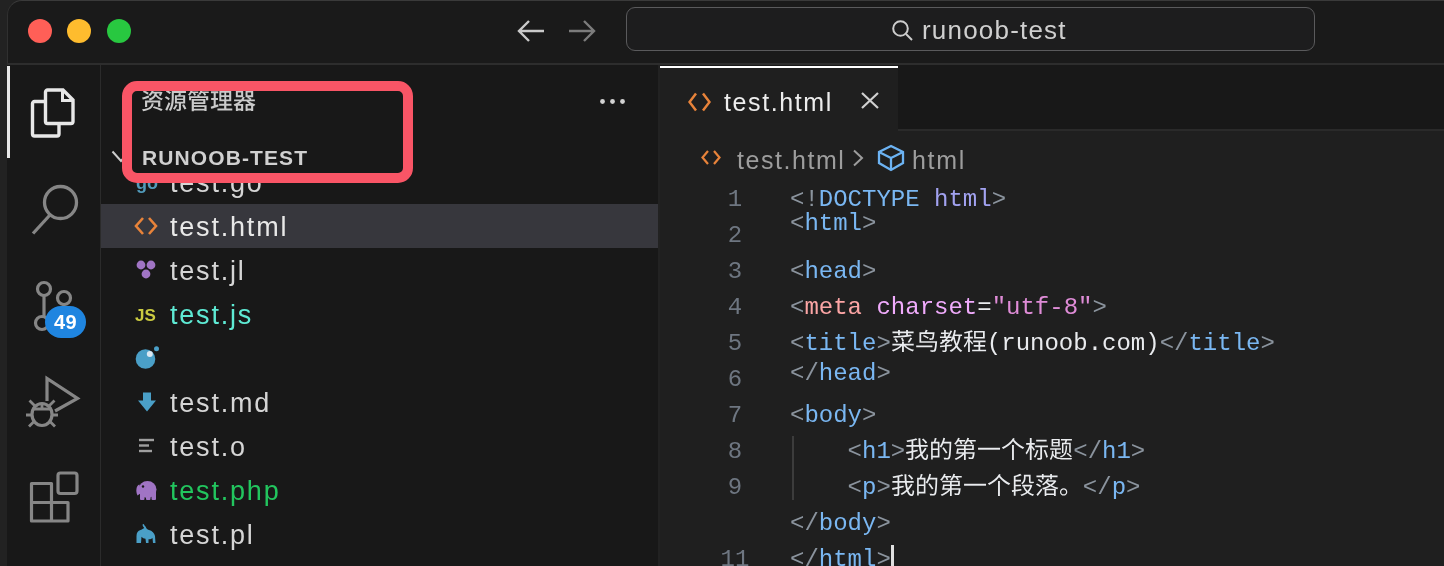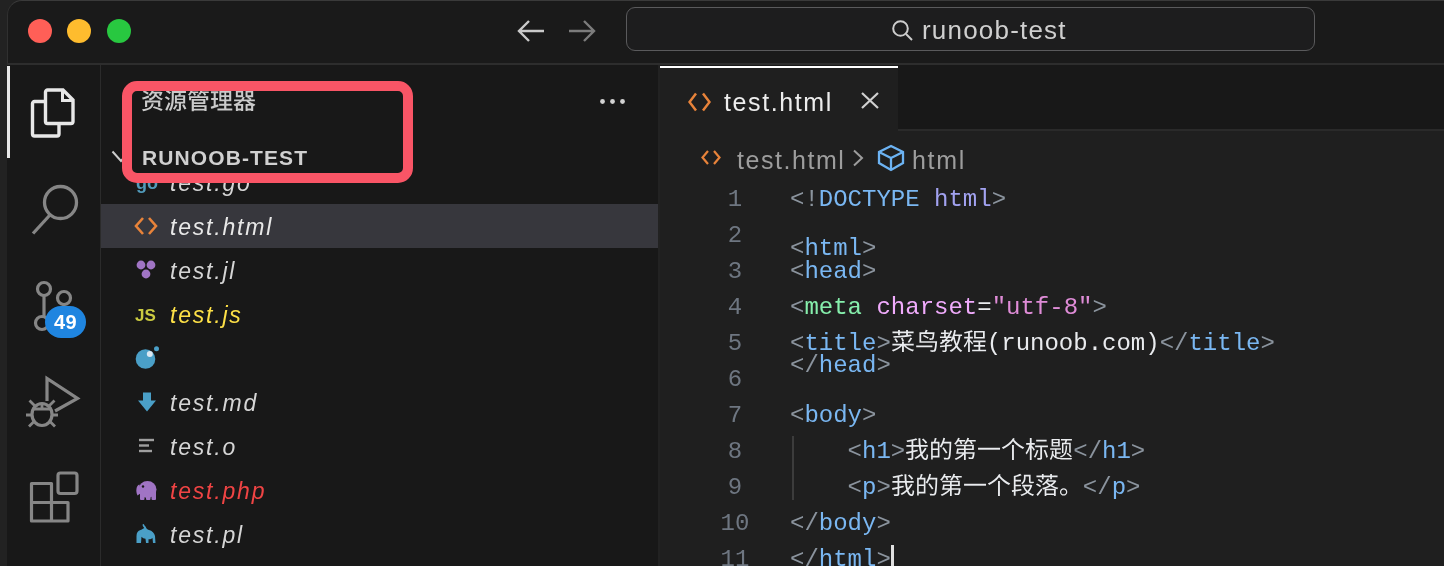--- a/index.html
+++ b/index.html
@@ -1,20 +1,20 @@
 <!DOCTYPE html>
 <html><head><meta charset="utf-8">
 <style>
 * { margin:0; padding:0; box-sizing:border-box; }
 html,body { width:1444px; height:566px; background:#222222; overflow:hidden;
   font-family:"Liberation Sans",sans-serif; }
 #app { position:relative; width:1444px; height:566px; }
 .ai { position:absolute; overflow:visible; }
 .fic { position:absolute; left:134px; overflow:visible; }
-.flabel { position:absolute; left:170px; font-size:23px; letter-spacing:1.8px; line-height:36px; height:36px;font-style:italic; }
+.flabel { position:absolute; left:170px; font-size:27px; letter-spacing:1.8px; line-height:36px; height:36px; }
 .ln { position:absolute; left:660px; width:150px; height:36px; line-height:36px;
    text-align:center; color:#6e7681; font-family:"Liberation Mono",monospace; font-size:24px; }
 .cl { position:absolute; left:790px; height:36px; line-height:36px;
    font-family:"Liberation Mono",monospace; font-size:24px; white-space:pre; color:#e9ebee; }
 .cl svg { vertical-align:baseline; }
 </style></head>
 <body>
 <div id="app">
 
 <div style="position:absolute;left:7px;top:0;width:1437px;height:63px;background:#1a1a1a;border-top-left-radius:15px;border-top:1.5px solid #3a3a3a;border-left:1px solid #303030"></div>
@@ -102,21 +102,21 @@
       <g fill="#a074c4">
         <circle cx="7" cy="7" r="4.4"></circle>
         <circle cx="17" cy="7" r="4.4"></circle>
         <circle cx="12" cy="16" r="4.4"></circle>
       </g>
     </svg>
 <div class="flabel" style="top:253px;color:#d5d5d5">test.jl</div>
 <svg class="fic" style="top:302px" width="26" height="24" viewBox="0 0 26 24">
       <text x="1" y="19" font-family="Liberation Sans" font-weight="bold" font-size="17" fill="#cbcb41">JS</text>
     </svg>
-<div class="flabel" style="top:297px;color:#fde047">test.js</div>
+<div class="flabel" style="top:297px;color:#5eead4">test.js</div>
 <svg class="fic" style="top:346px" width="26" height="24" viewBox="0 0 26 24">
       <circle cx="11.5" cy="13" r="9.8" fill="#4a9fc7"></circle>
       <circle cx="15.8" cy="8" r="3" fill="#dce9f3"></circle>
       <circle cx="22.5" cy="2.8" r="2.5" fill="#4a9fc7"></circle>
     </svg>
 <svg class="fic" style="top:390px" width="26" height="24" viewBox="0 0 26 24">
       <path d="M9 2.5 H17 V10.5 H22 L13 21.5 L4 10.5 H9 Z" fill="#4a9fc7"></path>
     </svg>
 <div class="flabel" style="top:385px;color:#d5d5d5">test.md</div>
 <svg class="fic" style="top:434px" width="26" height="24" viewBox="0 0 26 24">
@@ -130,21 +130,21 @@
 <svg class="fic" style="top:478px" width="26" height="24" viewBox="0 0 26 24">
       <g fill="#a074c4">
         <ellipse cx="13.5" cy="11.5" rx="9" ry="8.5"></ellipse>
         <rect x="6" y="13" width="4.5" height="9" rx="1"></rect>
         <rect x="12" y="14" width="4.5" height="8" rx="1"></rect>
         <rect x="17.5" y="13" width="4.5" height="9" rx="1"></rect>
         <path d="M5.5 6.5 C2 7.5 1.5 13.5 3.5 17.5 L7 15 Z"></path>
         <circle cx="9" cy="8.5" r="1.2" fill="#181818"></circle>
       </g>
     </svg>
-<div class="flabel" style="top:473px;color:#ef4444">test.php</div>
+<div class="flabel" style="top:473px;color:#22c55e">test.php</div>
 <svg class="fic" style="top:522px" width="26" height="24" viewBox="0 0 26 24">
       <g fill="#4a9fc7">
         <path d="M2.5 21 L2.5 14 C2.5 11 4 8.5 6.5 8 C8.5 7.6 9.5 6 11 6 C12.5 6 13 7.5 15 8 C18 8.8 20.5 11 21 14 L21.5 21 L19 21 L18.5 16 C17.5 17 16 17.5 14.5 17.3 L14.5 21 L12 21 L11.5 16.8 C10 16.8 8.5 16 7.5 14.8 L7 21 Z"></path>
         <path d="M10.5 7.5 C10.5 5 8.5 5 8.5 2.5 L10 2 C10 4 12.5 4.2 12.5 7.5 Z"></path>
       </g>
     </svg>
 <div class="flabel" style="top:517px;color:#d5d5d5">test.pl</div>
 
 <div style="position:absolute;left:122px;top:81px;width:291px;height:102px;border:10px solid #f95566;border-radius:15px;z-index:50"></div>
 
@@ -171,34 +171,34 @@
 <svg style="position:absolute;left:876px;top:144px" width="30" height="28" viewBox="0 0 30 28" fill="none" stroke="#6cb3f3" stroke-width="2.3">
       <path d="M15 2 L27 8 L27 19 L15 26 L3 19 L3 8 Z"></path>
       <path d="M3 8 L15 14 L27 8 M15 14 L15 26"></path>
     </svg>
 <div style="position:absolute;left:912px;top:146px;font-size:25px;letter-spacing:1.7px;color:#9d9d9d">html</div>
 
 <div style="position:absolute;left:792px;top:436px;width:2px;height:64px;background:#3c3c3c"></div>
 <div class="ln" style="top:182px">1</div>
     <div class="cl" style="top:182px"><span style="color:#8b949e">&lt;!</span><span style="color:#7ab7f2">DOCTYPE</span> <span style="color:#a2a2f0">html</span><span style="color:#8b949e">&gt;</span></div>
 <div class="ln" style="top:218px">2</div>
-    <div class="cl" style="top:231px"><span style="color:#8b949e">&lt;</span><span style="color:#7ab7f2">html</span><span style="color:#8b949e">&gt;</span></div>
+    <div class="cl" style="top:206px"><span style="color:#8b949e">&lt;</span><span style="color:#7ab7f2">html</span><span style="color:#8b949e">&gt;</span></div>
 <div class="ln" style="top:254px">3</div>
     <div class="cl" style="top:254px"><span style="color:#8b949e">&lt;</span><span style="color:#7ab7f2">head</span><span style="color:#8b949e">&gt;</span></div>
 <div class="ln" style="top:290px">4</div>
-    <div class="cl" style="top:290px"><span style="color:#8b949e">&lt;</span><span style="color:#86efac">meta</span> <span style="color:#f0abfc">charset</span><span style="color:#e9ebee">=</span><span style="color:#df8cd7">"utf-8"</span><span style="color:#8b949e">&gt;</span></div>
+    <div class="cl" style="top:290px"><span style="color:#8b949e">&lt;</span><span style="color:#fca5a5">meta</span> <span style="color:#f0abfc">charset</span><span style="color:#e9ebee">=</span><span style="color:#df8cd7">"utf-8"</span><span style="color:#8b949e">&gt;</span></div>
 <div class="ln" style="top:326px">5</div>
     <div class="cl" style="top:326px"><span style="color:#8b949e">&lt;</span><span style="color:#7ab7f2">title</span><span style="color:#8b949e">&gt;</span><svg width="96" height="21.1" viewBox="0 0 96 21.1" style="overflow:visible;" fill="#e9ebee">
         <path transform="translate(0.0 21.1) scale(0.02400 -0.02400)" d="M811 645C649 607 342 585 91 579C98 562 106 532 108 514C364 519 676 541 871 586ZM136 462C174 417 211 354 225 312L292 341C277 383 238 444 199 489ZM412 489C440 444 465 385 471 347L542 371C534 410 507 467 478 510ZM807 526C781 467 732 382 694 332L752 305C792 354 842 431 883 498ZM629 840V770H370V840H294V770H61V703H294V623H370V703H629V634H705V703H942V770H705V840ZM459 341V264H58V196H391C301 113 160 40 34 4C51 -11 74 -41 86 -61C217 -16 363 71 459 171V-80H537V173C629 72 775 -12 911 -55C922 -34 945 -5 962 11C830 44 689 113 601 196H946V264H537V341Z"></path>
         <path transform="translate(24.0 21.1) scale(0.02400 -0.02400)" d="M329 584C398 551 488 502 533 471L576 522C529 554 438 599 370 629ZM50 187V120H726V187ZM757 744H484C500 771 517 802 531 832L445 844C436 816 421 777 406 744H185V305H842C828 105 811 24 787 1C778 -9 767 -10 750 -10C730 -10 681 -10 629 -5C640 -24 649 -53 650 -73C702 -76 752 -76 779 -74C810 -71 831 -66 850 -44C883 -10 900 87 919 340C920 350 921 373 921 373H258V675H737C725 560 714 513 699 498C692 490 683 489 670 489C656 489 625 489 590 493C601 474 608 446 609 425C647 423 683 423 702 426C727 428 743 434 758 450C783 477 796 546 811 714C812 724 813 744 813 744Z"></path>
         <path transform="translate(48.0 21.1) scale(0.02400 -0.02400)" d="M631 840C603 674 552 514 475 409L439 435L424 431H321C343 455 364 479 384 505H525V571H431C477 640 516 715 549 797L479 817C445 727 400 645 346 571H284V670H409V735H284V840H214V735H82V670H214V571H40V505H294C271 479 247 454 221 431H123V370H147C111 344 73 320 33 299C49 285 76 257 86 242C148 278 206 321 259 370H366C332 337 289 303 252 279V206L39 186L48 117L252 139V1C252 -11 249 -14 235 -14C221 -15 179 -16 129 -14C139 -33 149 -60 152 -79C217 -79 260 -79 288 -68C315 -57 323 -38 323 -1V147L532 170V235L323 213V262C376 298 432 346 475 394C492 382 518 359 529 348C554 382 577 422 597 465C619 362 649 268 687 185C631 100 553 33 449 -16C463 -32 486 -65 494 -83C592 -32 668 32 727 111C776 30 838 -35 915 -81C927 -60 951 -32 969 -17C887 26 823 95 773 183C834 290 872 423 897 584H961V654H666C682 710 696 768 707 828ZM645 584H819C801 460 774 354 732 265C692 359 664 468 645 584Z"></path>
         <path transform="translate(72.0 21.1) scale(0.02400 -0.02400)" d="M532 733H834V549H532ZM462 798V484H907V798ZM448 209V144H644V13H381V-53H963V13H718V144H919V209H718V330H941V396H425V330H644V209ZM361 826C287 792 155 763 43 744C52 728 62 703 65 687C112 693 162 702 212 712V558H49V488H202C162 373 93 243 28 172C41 154 59 124 67 103C118 165 171 264 212 365V-78H286V353C320 311 360 257 377 229L422 288C402 311 315 401 286 426V488H411V558H286V729C333 740 377 753 413 768Z"></path>
       </svg><span style="color:#e9ebee">(runoob.com)</span><span style="color:#8b949e">&lt;/</span><span style="color:#7ab7f2">title</span><span style="color:#8b949e">&gt;</span></div>
 <div class="ln" style="top:362px">6</div>
-    <div class="cl" style="top:348px"><span style="color:#8b949e">&lt;/</span><span style="color:#7ab7f2">head</span><span style="color:#8b949e">&gt;</span></div>
+    <div class="cl" style="top:356px"><span style="color:#8b949e">&lt;/</span><span style="color:#7ab7f2">head</span><span style="color:#8b949e">&gt;</span></div>
 <div class="ln" style="top:398px">7</div>
     <div class="cl" style="top:398px"><span style="color:#8b949e">&lt;</span><span style="color:#7ab7f2">body</span><span style="color:#8b949e">&gt;</span></div>
 <div class="ln" style="top:434px">8</div>
     <div class="cl" style="top:434px">    <span style="color:#8b949e">&lt;</span><span style="color:#7ab7f2">h1</span><span style="color:#8b949e">&gt;</span><svg width="168" height="21.1" viewBox="0 0 168 21.1" style="overflow:visible;" fill="#e9ebee">
         <path transform="translate(0.0 21.1) scale(0.02400 -0.02400)" d="M704 774C762 723 830 650 861 602L922 646C889 693 819 764 761 814ZM832 427C798 363 753 300 700 243C683 310 669 388 659 473H946V544H651C643 634 639 731 639 832H560C561 733 566 636 574 544H345V720C406 733 464 748 513 765L460 828C364 792 202 758 62 737C71 719 81 692 85 674C144 682 208 692 270 704V544H56V473H270V296L41 251L63 175L270 222V17C270 0 264 -5 247 -6C229 -7 170 -7 106 -5C117 -26 130 -60 133 -81C216 -81 270 -79 301 -67C334 -55 345 -32 345 17V240L530 283L524 350L345 312V473H581C594 364 613 264 637 180C565 114 484 58 399 17C418 1 440 -24 451 -42C526 -3 598 47 663 105C708 -12 770 -83 849 -83C924 -83 952 -34 965 132C945 139 918 156 902 173C896 44 884 -7 856 -7C806 -7 760 57 724 163C793 234 853 314 898 399Z"></path>
         <path transform="translate(24.0 21.1) scale(0.02400 -0.02400)" d="M552 423C607 350 675 250 705 189L769 229C736 288 667 385 610 456ZM240 842C232 794 215 728 199 679H87V-54H156V25H435V679H268C285 722 304 778 321 828ZM156 612H366V401H156ZM156 93V335H366V93ZM598 844C566 706 512 568 443 479C461 469 492 448 506 436C540 484 572 545 600 613H856C844 212 828 58 796 24C784 10 773 7 753 7C730 7 670 8 604 13C618 -6 627 -38 629 -59C685 -62 744 -64 778 -61C814 -57 836 -49 859 -19C899 30 913 185 928 644C929 654 929 682 929 682H627C643 729 658 779 670 828Z"></path>
         <path transform="translate(48.0 21.1) scale(0.02400 -0.02400)" d="M168 401C160 329 145 240 131 180H398C315 93 188 17 70 -22C87 -36 108 -63 119 -81C238 -34 369 51 457 151V-80H531V180H821C811 89 800 50 786 36C778 29 768 28 750 28C732 27 685 28 636 33C647 14 656 -15 657 -36C709 -39 758 -39 783 -37C812 -35 830 -29 847 -12C873 13 886 74 900 214C901 224 902 244 902 244H531V337H868V558H131V494H457V401ZM231 337H457V244H217ZM531 494H795V401H531ZM212 845C177 749 117 658 46 598C65 589 95 572 109 561C147 597 184 643 216 696H271C292 656 312 607 321 575L387 599C380 624 364 662 346 696H507V754H249C261 778 272 803 281 828ZM598 845C572 753 525 665 464 607C483 598 515 579 530 568C561 602 591 646 617 696H685C718 657 749 607 763 574L828 602C816 628 793 664 767 696H947V754H644C654 778 663 803 670 828Z"></path>
         <path transform="translate(72.0 21.1) scale(0.02400 -0.02400)" d="M44 431V349H960V431Z"></path>
         <path transform="translate(96.0 21.1) scale(0.02400 -0.02400)" d="M460 546V-79H538V546ZM506 841C406 674 224 528 35 446C56 428 78 399 91 377C245 452 393 568 501 706C634 550 766 454 914 376C926 400 949 428 969 444C815 519 673 613 545 766L573 810Z"></path>
         <path transform="translate(120.0 21.1) scale(0.02400 -0.02400)" d="M466 764V693H902V764ZM779 325C826 225 873 95 888 16L957 41C940 120 892 247 843 345ZM491 342C465 236 420 129 364 57C381 49 411 28 425 18C479 94 529 211 560 327ZM422 525V454H636V18C636 5 632 1 617 0C604 0 557 -1 505 1C515 -22 526 -54 529 -76C599 -76 645 -74 674 -62C703 -49 712 -26 712 17V454H956V525ZM202 840V628H49V558H186C153 434 88 290 24 215C38 196 58 165 66 145C116 209 165 314 202 422V-79H277V444C311 395 351 333 368 301L412 360C392 388 306 498 277 531V558H408V628H277V840Z"></path>
@@ -208,18 +208,17 @@
     <div class="cl" style="top:470px">    <span style="color:#8b949e">&lt;</span><span style="color:#7ab7f2">p</span><span style="color:#8b949e">&gt;</span><svg width="192" height="21.1" viewBox="0 0 192 21.1" style="overflow:visible;" fill="#e9ebee">
         <path transform="translate(0.0 21.1) scale(0.02400 -0.02400)" d="M704 774C762 723 830 650 861 602L922 646C889 693 819 764 761 814ZM832 427C798 363 753 300 700 243C683 310 669 388 659 473H946V544H651C643 634 639 731 639 832H560C561 733 566 636 574 544H345V720C406 733 464 748 513 765L460 828C364 792 202 758 62 737C71 719 81 692 85 674C144 682 208 692 270 704V544H56V473H270V296L41 251L63 175L270 222V17C270 0 264 -5 247 -6C229 -7 170 -7 106 -5C117 -26 130 -60 133 -81C216 -81 270 -79 301 -67C334 -55 345 -32 345 17V240L530 283L524 350L345 312V473H581C594 364 613 264 637 180C565 114 484 58 399 17C418 1 440 -24 451 -42C526 -3 598 47 663 105C708 -12 770 -83 849 -83C924 -83 952 -34 965 132C945 139 918 156 902 173C896 44 884 -7 856 -7C806 -7 760 57 724 163C793 234 853 314 898 399Z"></path>
         <path transform="translate(24.0 21.1) scale(0.02400 -0.02400)" d="M552 423C607 350 675 250 705 189L769 229C736 288 667 385 610 456ZM240 842C232 794 215 728 199 679H87V-54H156V25H435V679H268C285 722 304 778 321 828ZM156 612H366V401H156ZM156 93V335H366V93ZM598 844C566 706 512 568 443 479C461 469 492 448 506 436C540 484 572 545 600 613H856C844 212 828 58 796 24C784 10 773 7 753 7C730 7 670 8 604 13C618 -6 627 -38 629 -59C685 -62 744 -64 778 -61C814 -57 836 -49 859 -19C899 30 913 185 928 644C929 654 929 682 929 682H627C643 729 658 779 670 828Z"></path>
         <path transform="translate(48.0 21.1) scale(0.02400 -0.02400)" d="M168 401C160 329 145 240 131 180H398C315 93 188 17 70 -22C87 -36 108 -63 119 -81C238 -34 369 51 457 151V-80H531V180H821C811 89 800 50 786 36C778 29 768 28 750 28C732 27 685 28 636 33C647 14 656 -15 657 -36C709 -39 758 -39 783 -37C812 -35 830 -29 847 -12C873 13 886 74 900 214C901 224 902 244 902 244H531V337H868V558H131V494H457V401ZM231 337H457V244H217ZM531 494H795V401H531ZM212 845C177 749 117 658 46 598C65 589 95 572 109 561C147 597 184 643 216 696H271C292 656 312 607 321 575L387 599C380 624 364 662 346 696H507V754H249C261 778 272 803 281 828ZM598 845C572 753 525 665 464 607C483 598 515 579 530 568C561 602 591 646 617 696H685C718 657 749 607 763 574L828 602C816 628 793 664 767 696H947V754H644C654 778 663 803 670 828Z"></path>
         <path transform="translate(72.0 21.1) scale(0.02400 -0.02400)" d="M44 431V349H960V431Z"></path>
         <path transform="translate(96.0 21.1) scale(0.02400 -0.02400)" d="M460 546V-79H538V546ZM506 841C406 674 224 528 35 446C56 428 78 399 91 377C245 452 393 568 501 706C634 550 766 454 914 376C926 400 949 428 969 444C815 519 673 613 545 766L573 810Z"></path>
         <path transform="translate(120.0 21.1) scale(0.02400 -0.02400)" d="M538 803V682C538 609 522 520 423 454C438 445 466 420 476 406C585 479 608 591 608 680V738H748V550C748 482 761 456 828 456C840 456 889 456 903 456C922 456 943 457 954 461C952 476 950 501 949 519C937 516 915 515 902 515C890 515 846 515 834 515C820 515 817 522 817 549V803ZM467 386V321H540L501 310C533 226 577 152 634 91C565 38 483 2 393 -20C408 -35 425 -64 433 -84C528 -57 614 -17 687 41C750 -12 826 -52 913 -77C924 -58 944 -28 961 -13C876 7 802 43 739 90C807 160 858 252 887 372L840 389L827 386ZM563 321H797C772 248 734 187 685 137C632 189 591 251 563 321ZM118 751V168L33 157L46 85L118 97V-66H191V109L435 150L431 215L191 179V324H415V392H191V529H416V596H191V705C278 728 373 757 445 790L383 846C321 813 214 775 120 750Z"></path>
         <path transform="translate(144.0 21.1) scale(0.02400 -0.02400)" d="M62 -18 116 -76C178 -2 250 96 307 180L261 233C198 143 117 42 62 -18ZM109 579C165 550 241 503 278 473L323 530C285 560 208 603 152 630ZM41 385C101 358 175 313 212 282L257 339C220 371 143 413 85 437ZM520 651C477 576 398 481 294 412C311 402 334 381 347 366C388 396 425 429 458 463C494 428 537 393 584 362C494 313 392 276 298 255C312 240 329 212 336 193L403 213V-80H474V-37H791V-80H865V219H422C499 245 576 279 648 322C737 269 835 227 927 201C938 219 958 247 974 263C887 285 795 320 711 363C785 415 848 478 891 550L844 579L831 576H553C568 596 582 616 594 636ZM474 23V159H791V23ZM784 517C748 474 701 434 647 399C590 433 539 472 502 511L507 517ZM61 770V703H288V618H361V703H633V618H706V703H941V770H706V840H633V770H361V840H288V770Z"></path>
         <path transform="translate(168.0 21.1) scale(0.02400 -0.02400)" d="M194 244C111 244 42 176 42 92C42 7 111 -61 194 -61C279 -61 347 7 347 92C347 176 279 244 194 244ZM194 -10C139 -10 93 35 93 92C93 147 139 193 194 193C251 193 296 147 296 92C296 35 251 -10 194 -10Z"></path>
       </svg><span style="color:#8b949e">&lt;/</span><span style="color:#7ab7f2">p</span><span style="color:#8b949e">&gt;</span></div>
-<div class="ln" style="top:506px">10</div>
     <div class="cl" style="top:506px"><span style="color:#8b949e">&lt;/</span><span style="color:#7ab7f2">body</span><span style="color:#8b949e">&gt;</span></div>
 <div class="ln" style="top:542px">11</div>
     <div class="cl" style="top:542px"><span style="color:#8b949e">&lt;/</span><span style="color:#7ab7f2">html</span><span style="color:#8b949e">&gt;</span></div>
 <div style="position:absolute;left:891px;top:545px;width:3px;height:21px;background:#e0e0e0"></div>
 
 </div>
 </body></html>

